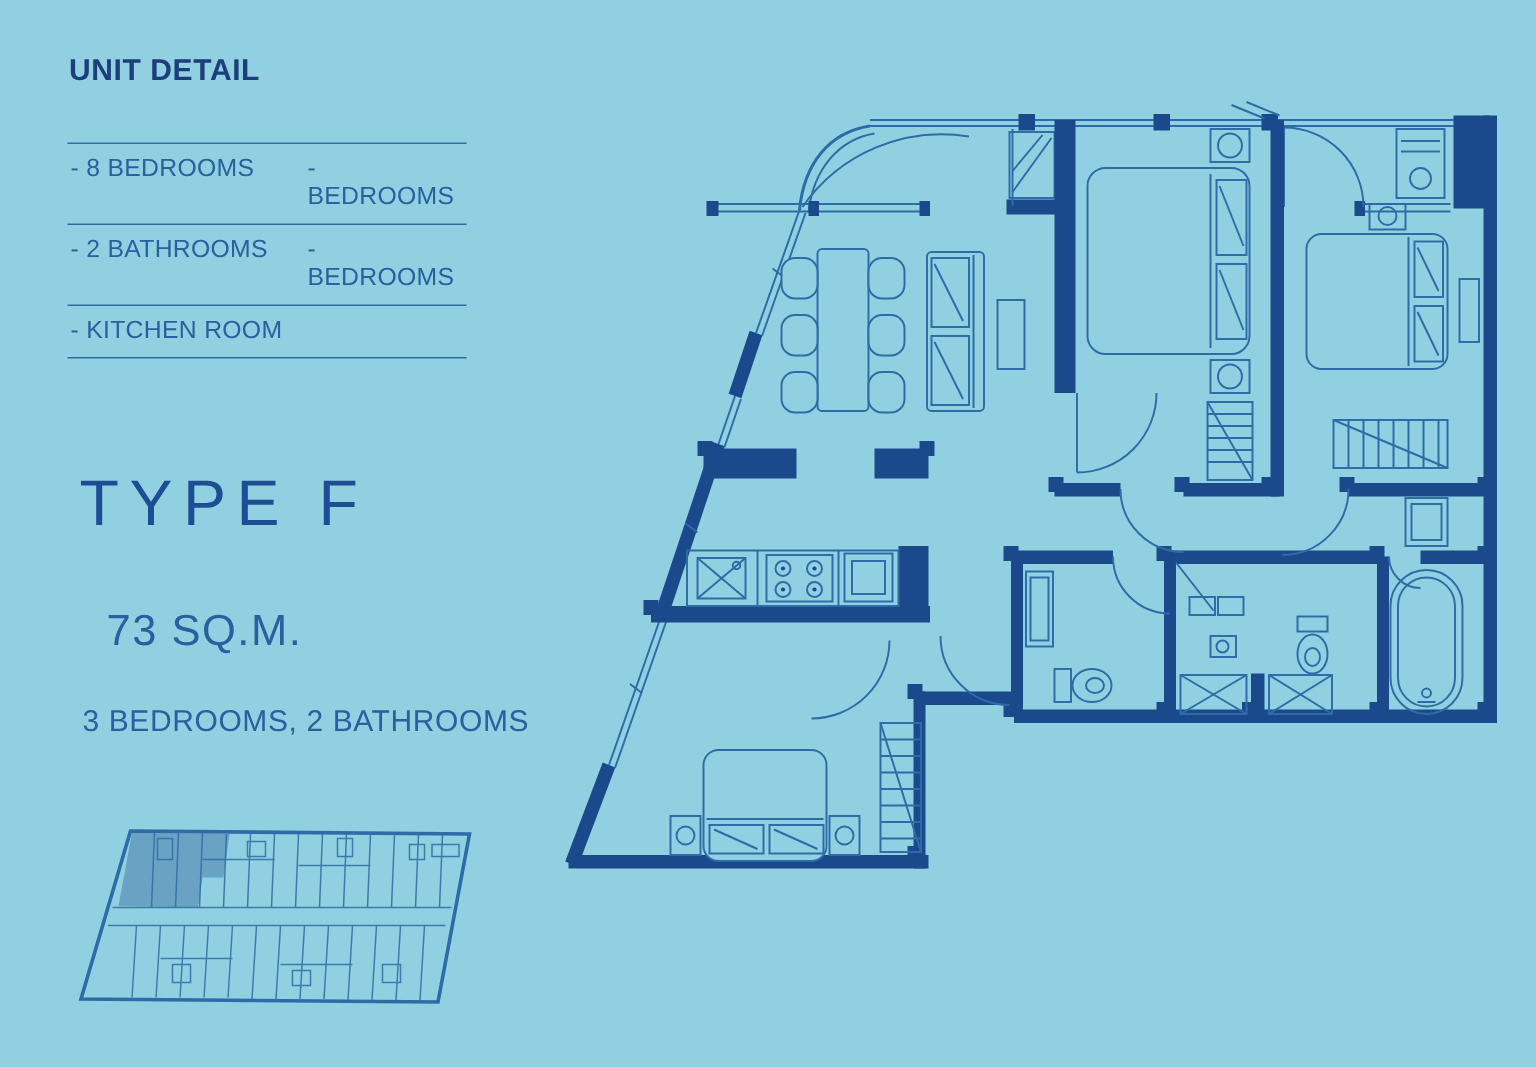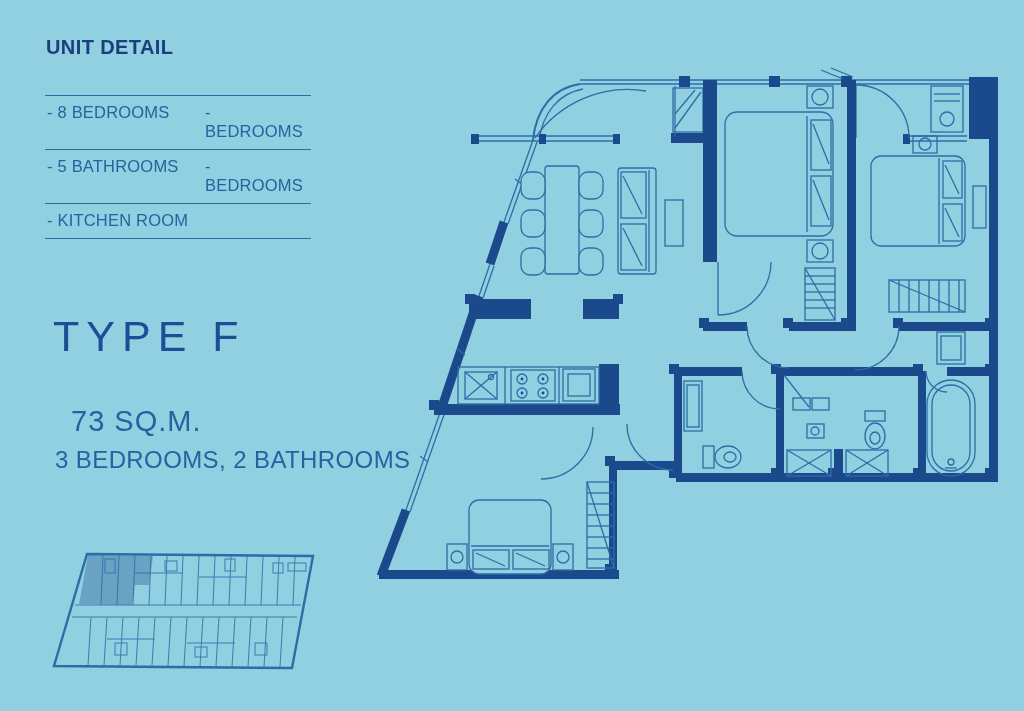--- a/index.html
+++ b/index.html
@@ -31,22 +31,22 @@
   .type-title{
     position:absolute; left:53px; top:312px;
     font-size:43px; font-weight:normal; letter-spacing:7px;
     color:var(--title,#1D4D95);
   }
   .area-text{
     position:absolute; left:71px; top:405px;
     font-size:29px; letter-spacing:1px; color:var(--body,#28619F);
   }
   .summary-text{
-    position:absolute; left:55px; top:446px;
-    font-size:24px; letter-spacing:.4px; color:var(--body,#28619F);
+    position:absolute; left:55px; top:470px;
+    font-size:20px; letter-spacing:.4px; color:var(--body,#28619F);
   }
   .main-plan{ position:absolute; left:373px; top:64px; }
   .mini-plan{ position:absolute; left:45px; top:543px; }
 
   
   .wl{ fill:var(--wall,#1B4A8C); stroke:none; }
   .tk{ stroke:var(--wall,#1B4A8C); stroke-width:9; fill:none; }
   .ln{ stroke:var(--line,#2E6CA7); stroke-width:1.3; fill:none; }
   .ln2{ stroke:var(--line,#2E6CA7); stroke-width:2; fill:none; }
   .lnf{ stroke:var(--line,#2E6CA7); stroke-width:1.3; fill:var(--bg,#90D0E0); }
@@ -60,21 +60,21 @@
 <div class="screen">
 
   <div class="heading">UNIT DETAIL</div>
 
   <div class="features">
     <div class="feature-row">
       <span class="cell-left">- 8 BEDROOMS</span>
       <span class="cell-right">- BEDROOMS</span>
     </div>
     <div class="feature-row">
-      <span class="cell-left">- 5 BATHROOMS</span>
+      <span class="cell-left">- 2 BATHROOMS</span>
       <span class="cell-right">- BEDROOMS</span>
     </div>
     <div class="feature-row">
       <span class="cell-left">- KITCHEN ROOM</span>
       <span class="cell-right"></span>
     </div>
   </div>
 
   <div class="type-title">TYPE F</div>
   <div class="area-text">73 SQ.M.</div>

